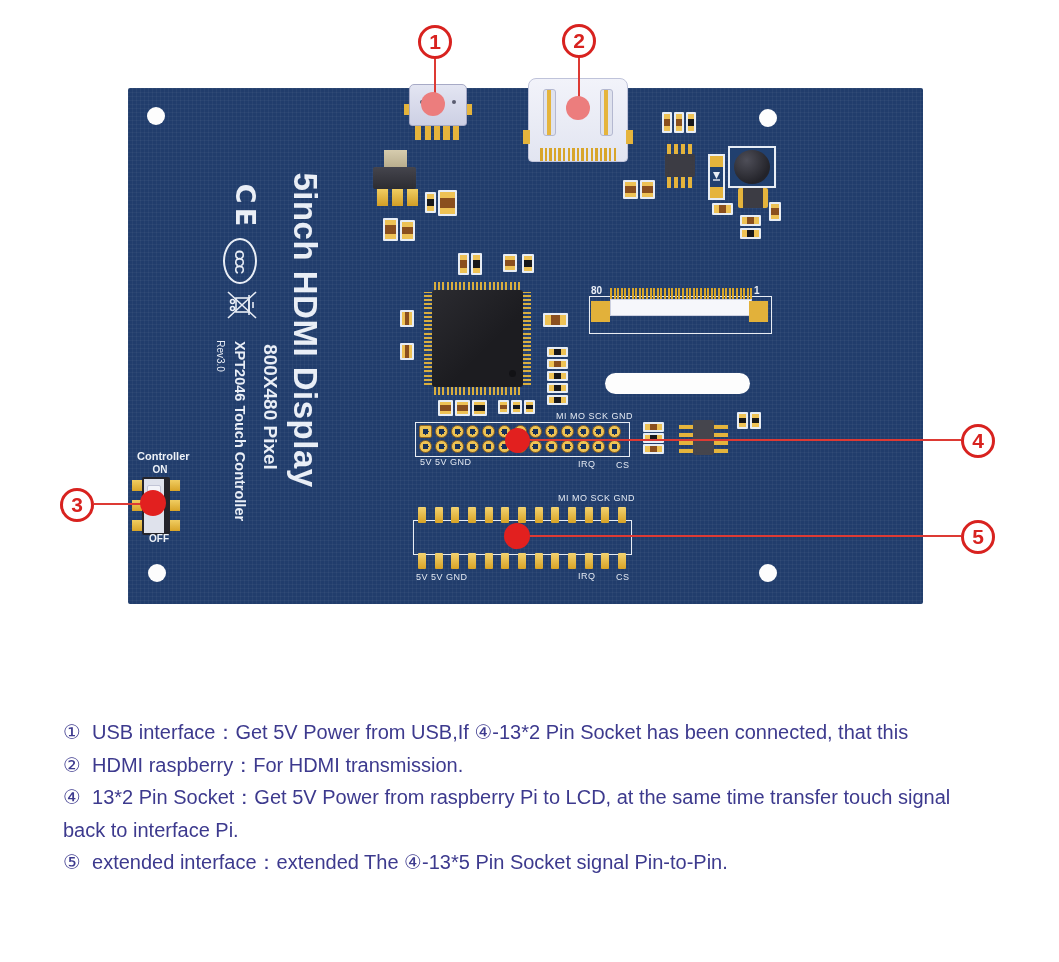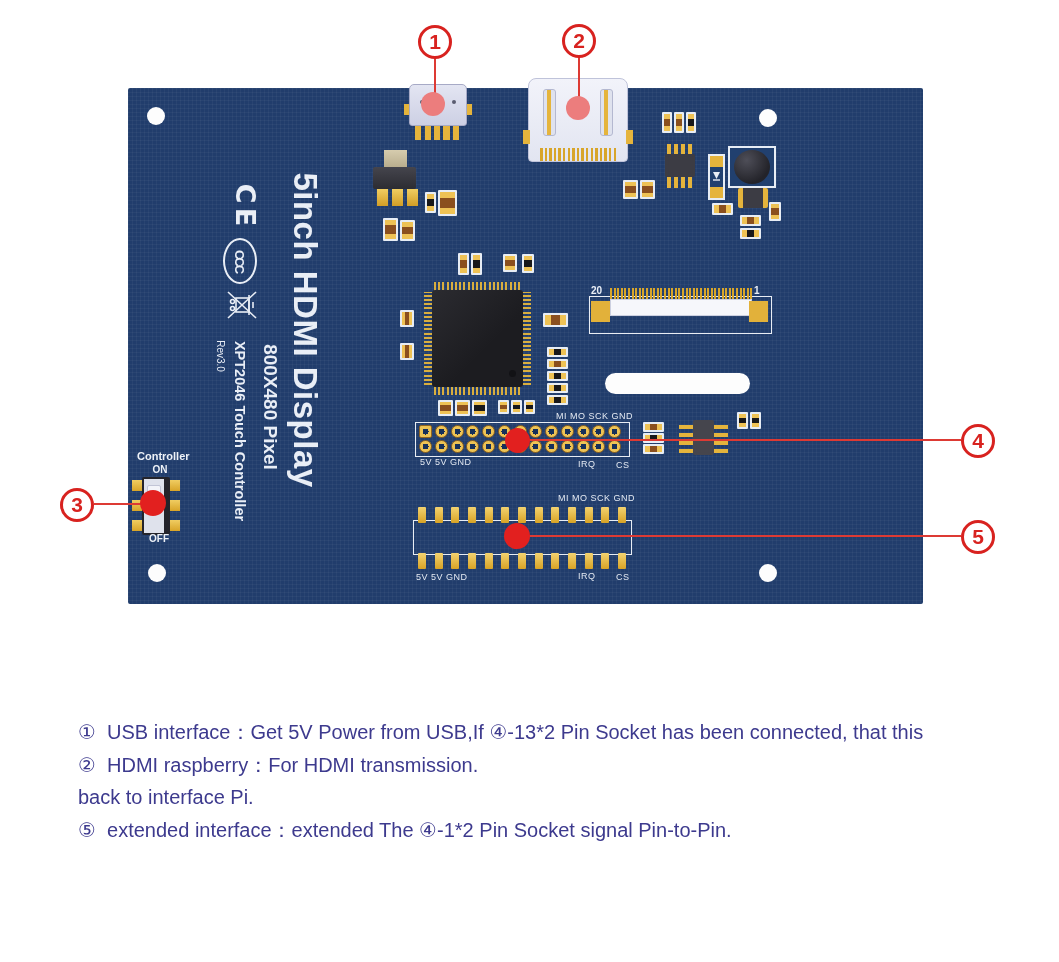--- a/index.html
+++ b/index.html
@@ -119,21 +119,21 @@
   .callout { position:absolute; width:34px; height:34px; border:3px solid #d8221f; border-radius:50%;
              background:#ffffff; color:#d8221f; font-weight:bold; font-size:21px;
              display:flex; align-items:center; justify-content:center; z-index:30; }
   .lead { position:absolute; background:#dd3a34; z-index:20; }
   .rdot { position:absolute; border-radius:50%; z-index:25; }
   .rdot.salmon { background:#ec7d7d; }
   .rdot.red    { background:#e2201f; }
 
   
   #description { position:absolute; left:63px; top:716px; width:960px;
-                 color:#3d3a8e; font-size:20px; line-height:32.5px;margin-left:15px; }
+                 color:#3d3a8e; font-size:20px; line-height:32.5px; }
   .desc-line { white-space:pre; }
   .desc-line.indent { padding-left:37px; }
 </style>
 </head>
 <body>
 
 <div id="stage">
 
   <div id="board">
 
@@ -189,21 +189,21 @@
     <div class="qfp">
       <span class="pt comb-h"></span>
       <span class="pb comb-h"></span>
       <span class="pl comb-v"></span>
       <span class="pr comb-v"></span>
       <span class="body"></span>
       <span class="p1"></span>
     </div>
 
     <div class="fpc-outline"></div>
-    <div class="fpc-lab" style="left:463px; top:197px;">20</div>
+    <div class="fpc-lab" style="left:463px; top:197px;">80</div>
     <div class="fpc-lab" style="left:626px; top:197px;">1</div>
     <div class="fpc-comb"></div>
     <div class="fpc-body"></div>
     <div class="fpc-end" style="left:463px;"></div>
     <div class="fpc-end" style="left:621px;"></div>
     <div class="pill"></div>
 
     <div class="socket-outline" style="left:287px; top:334px; width:215px; height:35px;"></div>
     <div class="pad-row" style="left:291px; top:337px; width:202px; height:13px;">
         <span class="pad-hole square"></span>
@@ -360,17 +360,18 @@
 
   <div class="callout" style="left:418px; top:25px;">1</div>
   <div class="callout" style="left:562px; top:24px;">2</div>
   <div class="callout" style="left:60px;  top:488px;">3</div>
   <div class="callout" style="left:961px; top:424px;">4</div>
   <div class="callout" style="left:961px; top:520px;">5</div>
 
   <div id="description">
     <div class="desc-line">①  USB interface：Get 5V Power from USB,If ④-13*2 Pin Socket has been connected, that this</div>
     <div class="desc-line">②  HDMI raspberry：For HDMI transmission.</div>
+    <div class="desc-line">④  13*2 Pin Socket：Get 5V Power from raspberry Pi to LCD, at the same time transfer touch signal</div>
     <div class="desc-line">back to interface Pi.</div>
-    <div class="desc-line">⑤  extended interface：extended The ④-1*2 Pin Socket signal Pin-to-Pin.</div>
+    <div class="desc-line">⑤  extended interface：extended The ④-13*5 Pin Socket signal Pin-to-Pin.</div>
   </div>
 
 </div>
 
 </body></html>

